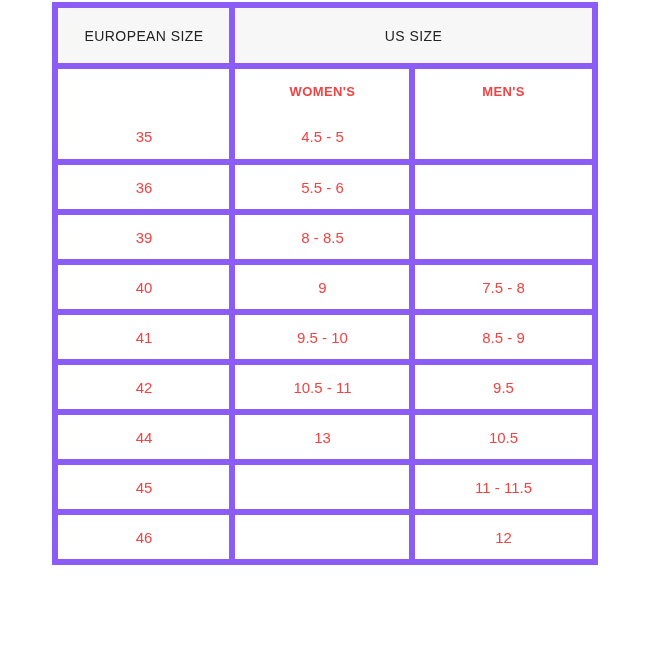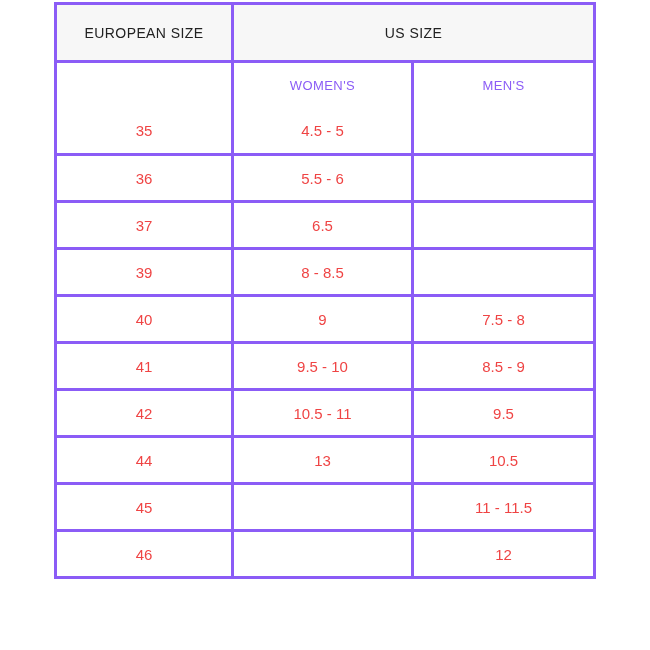--- a/index.html
+++ b/index.html
@@ -16,40 +16,40 @@
     width: 650px;
   }
   table.size-table {
     width: 539px;
     margin: 0 auto;
     border-collapse: collapse;
     table-layout: fixed;
   }
   table.size-table th,
   table.size-table td {
-    border: 3px solid #8b5cf6;
+    border: 6px solid #8b5cf6;
     text-align: center;
     vertical-align: middle;
     padding: 0;
     overflow: hidden;
     white-space: nowrap;
   }
   thead th {
     background: #f7f7f7;
     height: 55px;
     font-size: 14px;
     font-weight: 400;
     color: #222222;
     letter-spacing: 0.4px;
   }
   tr.subheader td {
     height: 45px;
     font-size: 13px;
-    font-weight: 400;
-    color: #8b5cf6;
+    font-weight: 700;
+    color: #ef4444;
     letter-spacing: 0.4px;
     border-bottom: none;
   }
   tr.subheader + tr td {
     border-top: none;
     height: 45px;
   }
   tbody td {
     height: 44px;
     font-size: 15px;
@@ -82,25 +82,20 @@
     <td>35</td>
     <td>4.5 - 5</td>
     <td></td>
   </tr>
         <tr>
     <td>36</td>
     <td>5.5 - 6</td>
     <td></td>
   </tr>
         <tr>
-    <td>37</td>
-    <td>6.5</td>
-    <td></td>
-  </tr>
-        <tr>
     <td>39</td>
     <td>8 - 8.5</td>
     <td></td>
   </tr>
         <tr>
     <td>40</td>
     <td>9</td>
     <td>7.5 - 8</td>
   </tr>
         <tr>

